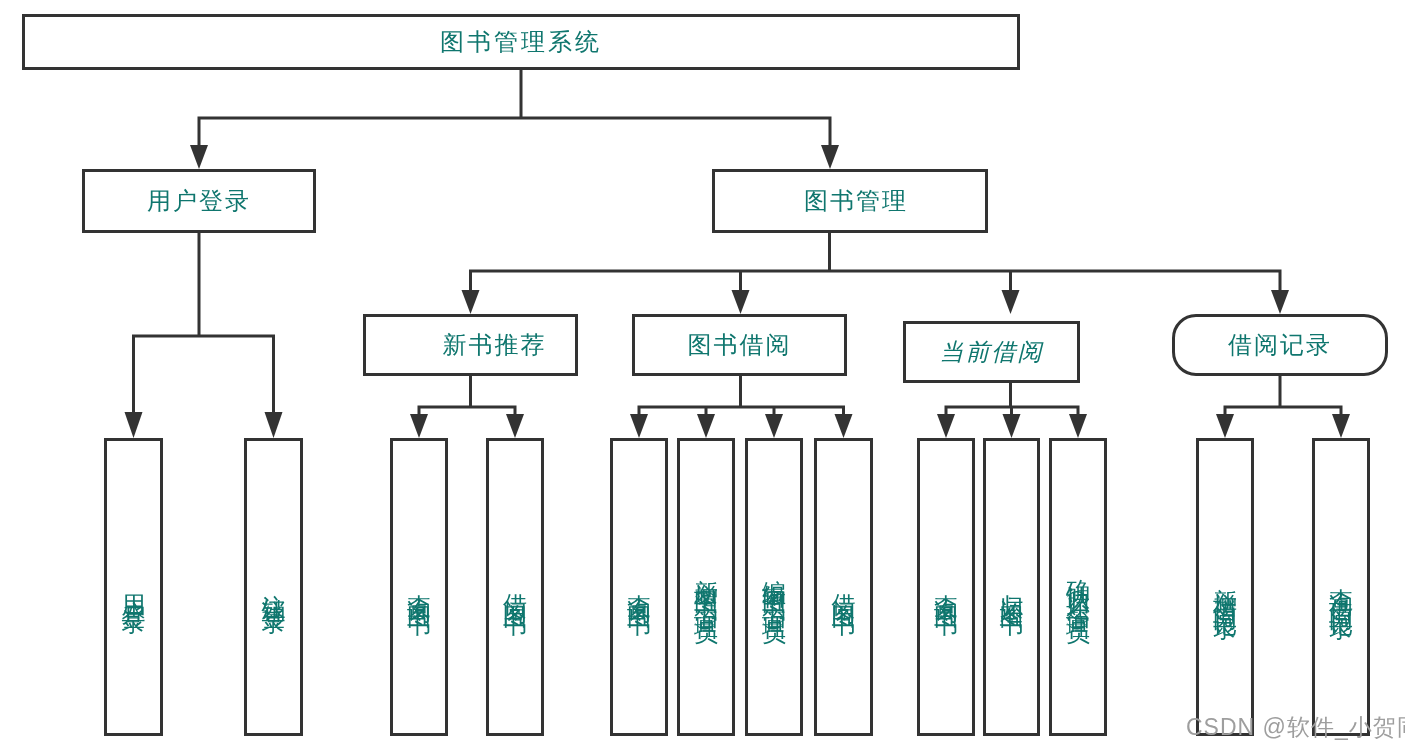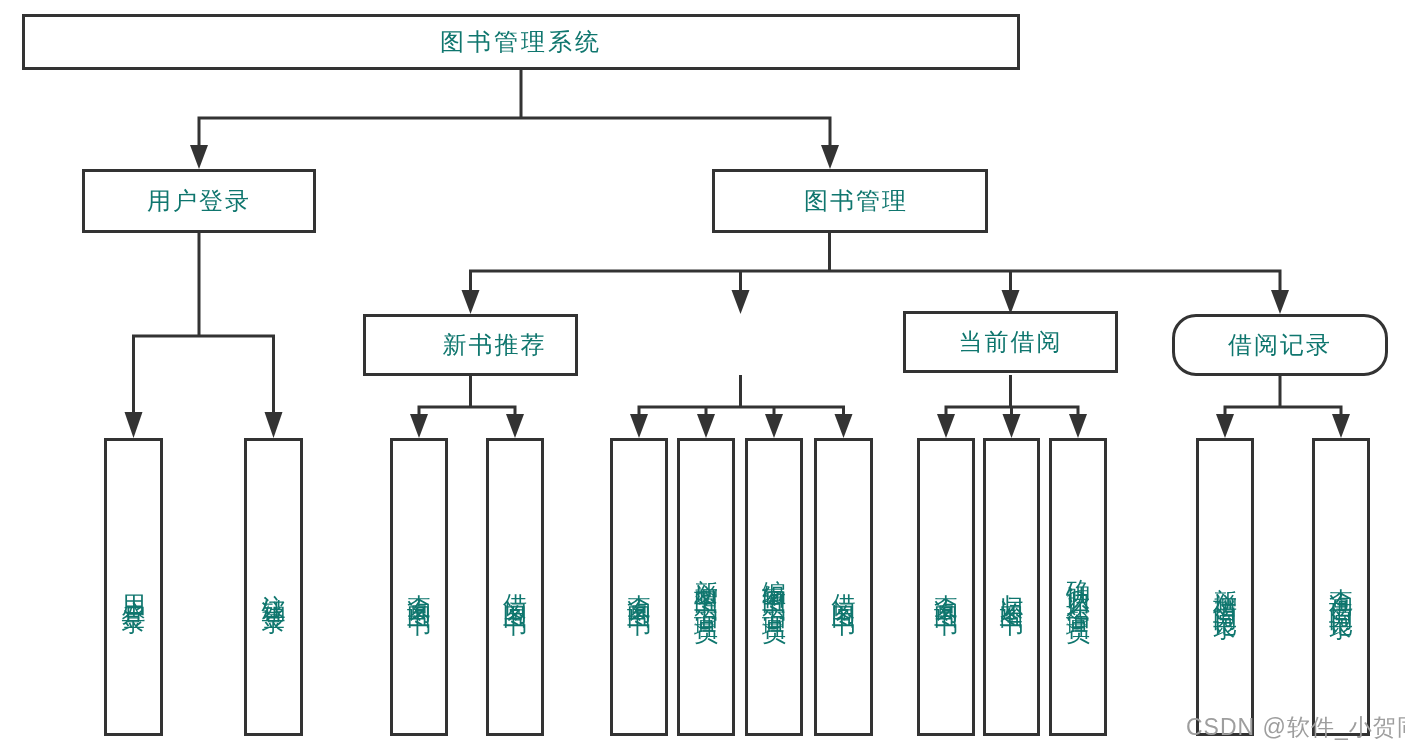--- a/index.html
+++ b/index.html
@@ -115,21 +115,22 @@
     <polygon points="1216,414 1234,414 1225,438"></polygon>
     <polygon points="1332,414 1350,414 1341,438"></polygon>
   </svg>
 
   <div class="node" style="left:22px; top:14px; width:998px; height:56px; letter-spacing:3px;">图书管理系统</div>
 
   <div class="node" style="left:82px; top:169px; width:234px; height:64px;">用户登录</div>
   <div class="node" style="left:712px; top:169px; width:276px; height:64px;padding-left:12px;">图书管理</div>
 
   <div class="node" style="left:363px; top:314px; width:215px; height:62px;padding-left:48px;">新书推荐</div>
-  <div class="node" style="left:903px; top:311px; width:215px; height:62px;">当前借阅</div>
+  <div class="node" style="left:632px; top:314px; width:215px; height:62px;">图书借阅</div>
+  <div class="node" style="left:903px; top:321px; width:177px; height:62px;font-style:italic;">当前借阅</div>
   <div class="node" style="left:1172px; top:314px; width:216px; height:62px;border-radius:24px;">借阅记录</div>
 
   <div class="node leaf" style="left:104px; top:438px; width:59px; height:298px;">用户登录</div>
   <div class="node leaf" style="left:244px; top:438px; width:59px; height:298px;">注销登录</div>
 
   <div class="node leaf" style="left:390px; top:438px; width:58px; height:298px;">查询图书</div>
   <div class="node leaf" style="left:486px; top:438px; width:58px; height:298px;">借阅图书</div>
 
   <div class="node leaf" style="left:610px; top:438px; width:58px; height:298px;">查询图书</div>
   <div class="node leaf" style="left:677px; top:438px; width:58px; height:298px;">新增图书（管理员）</div>

